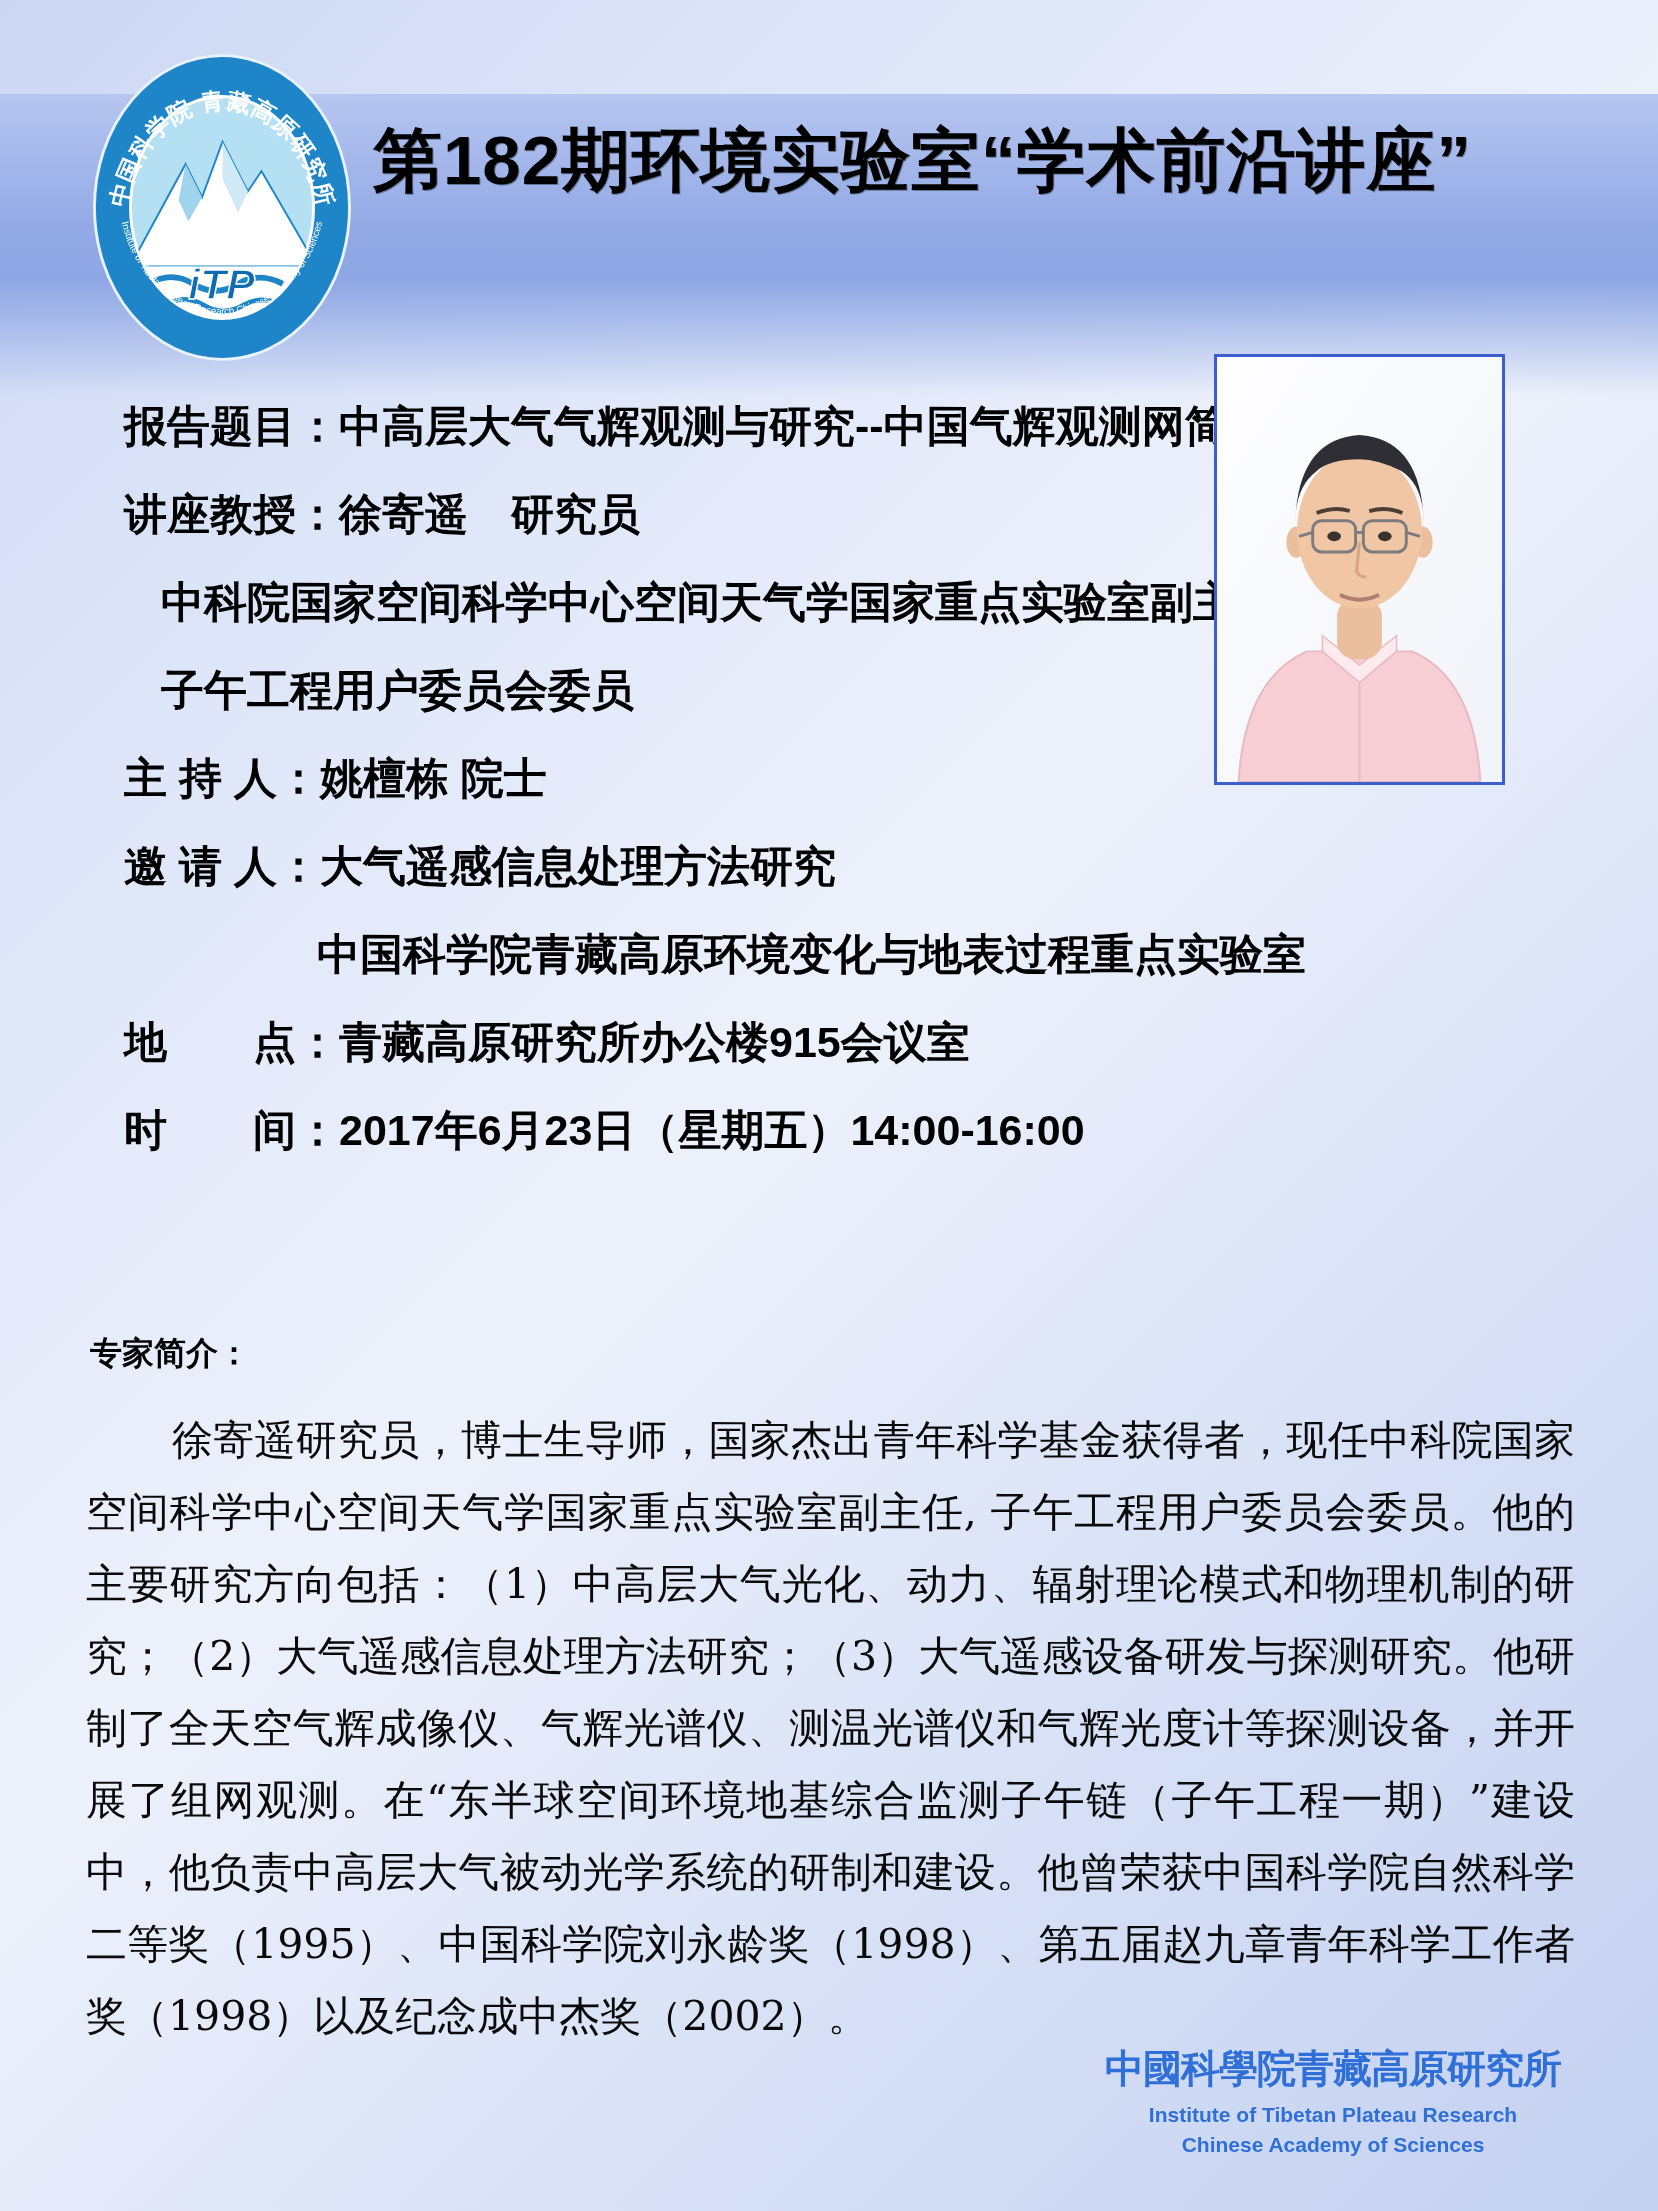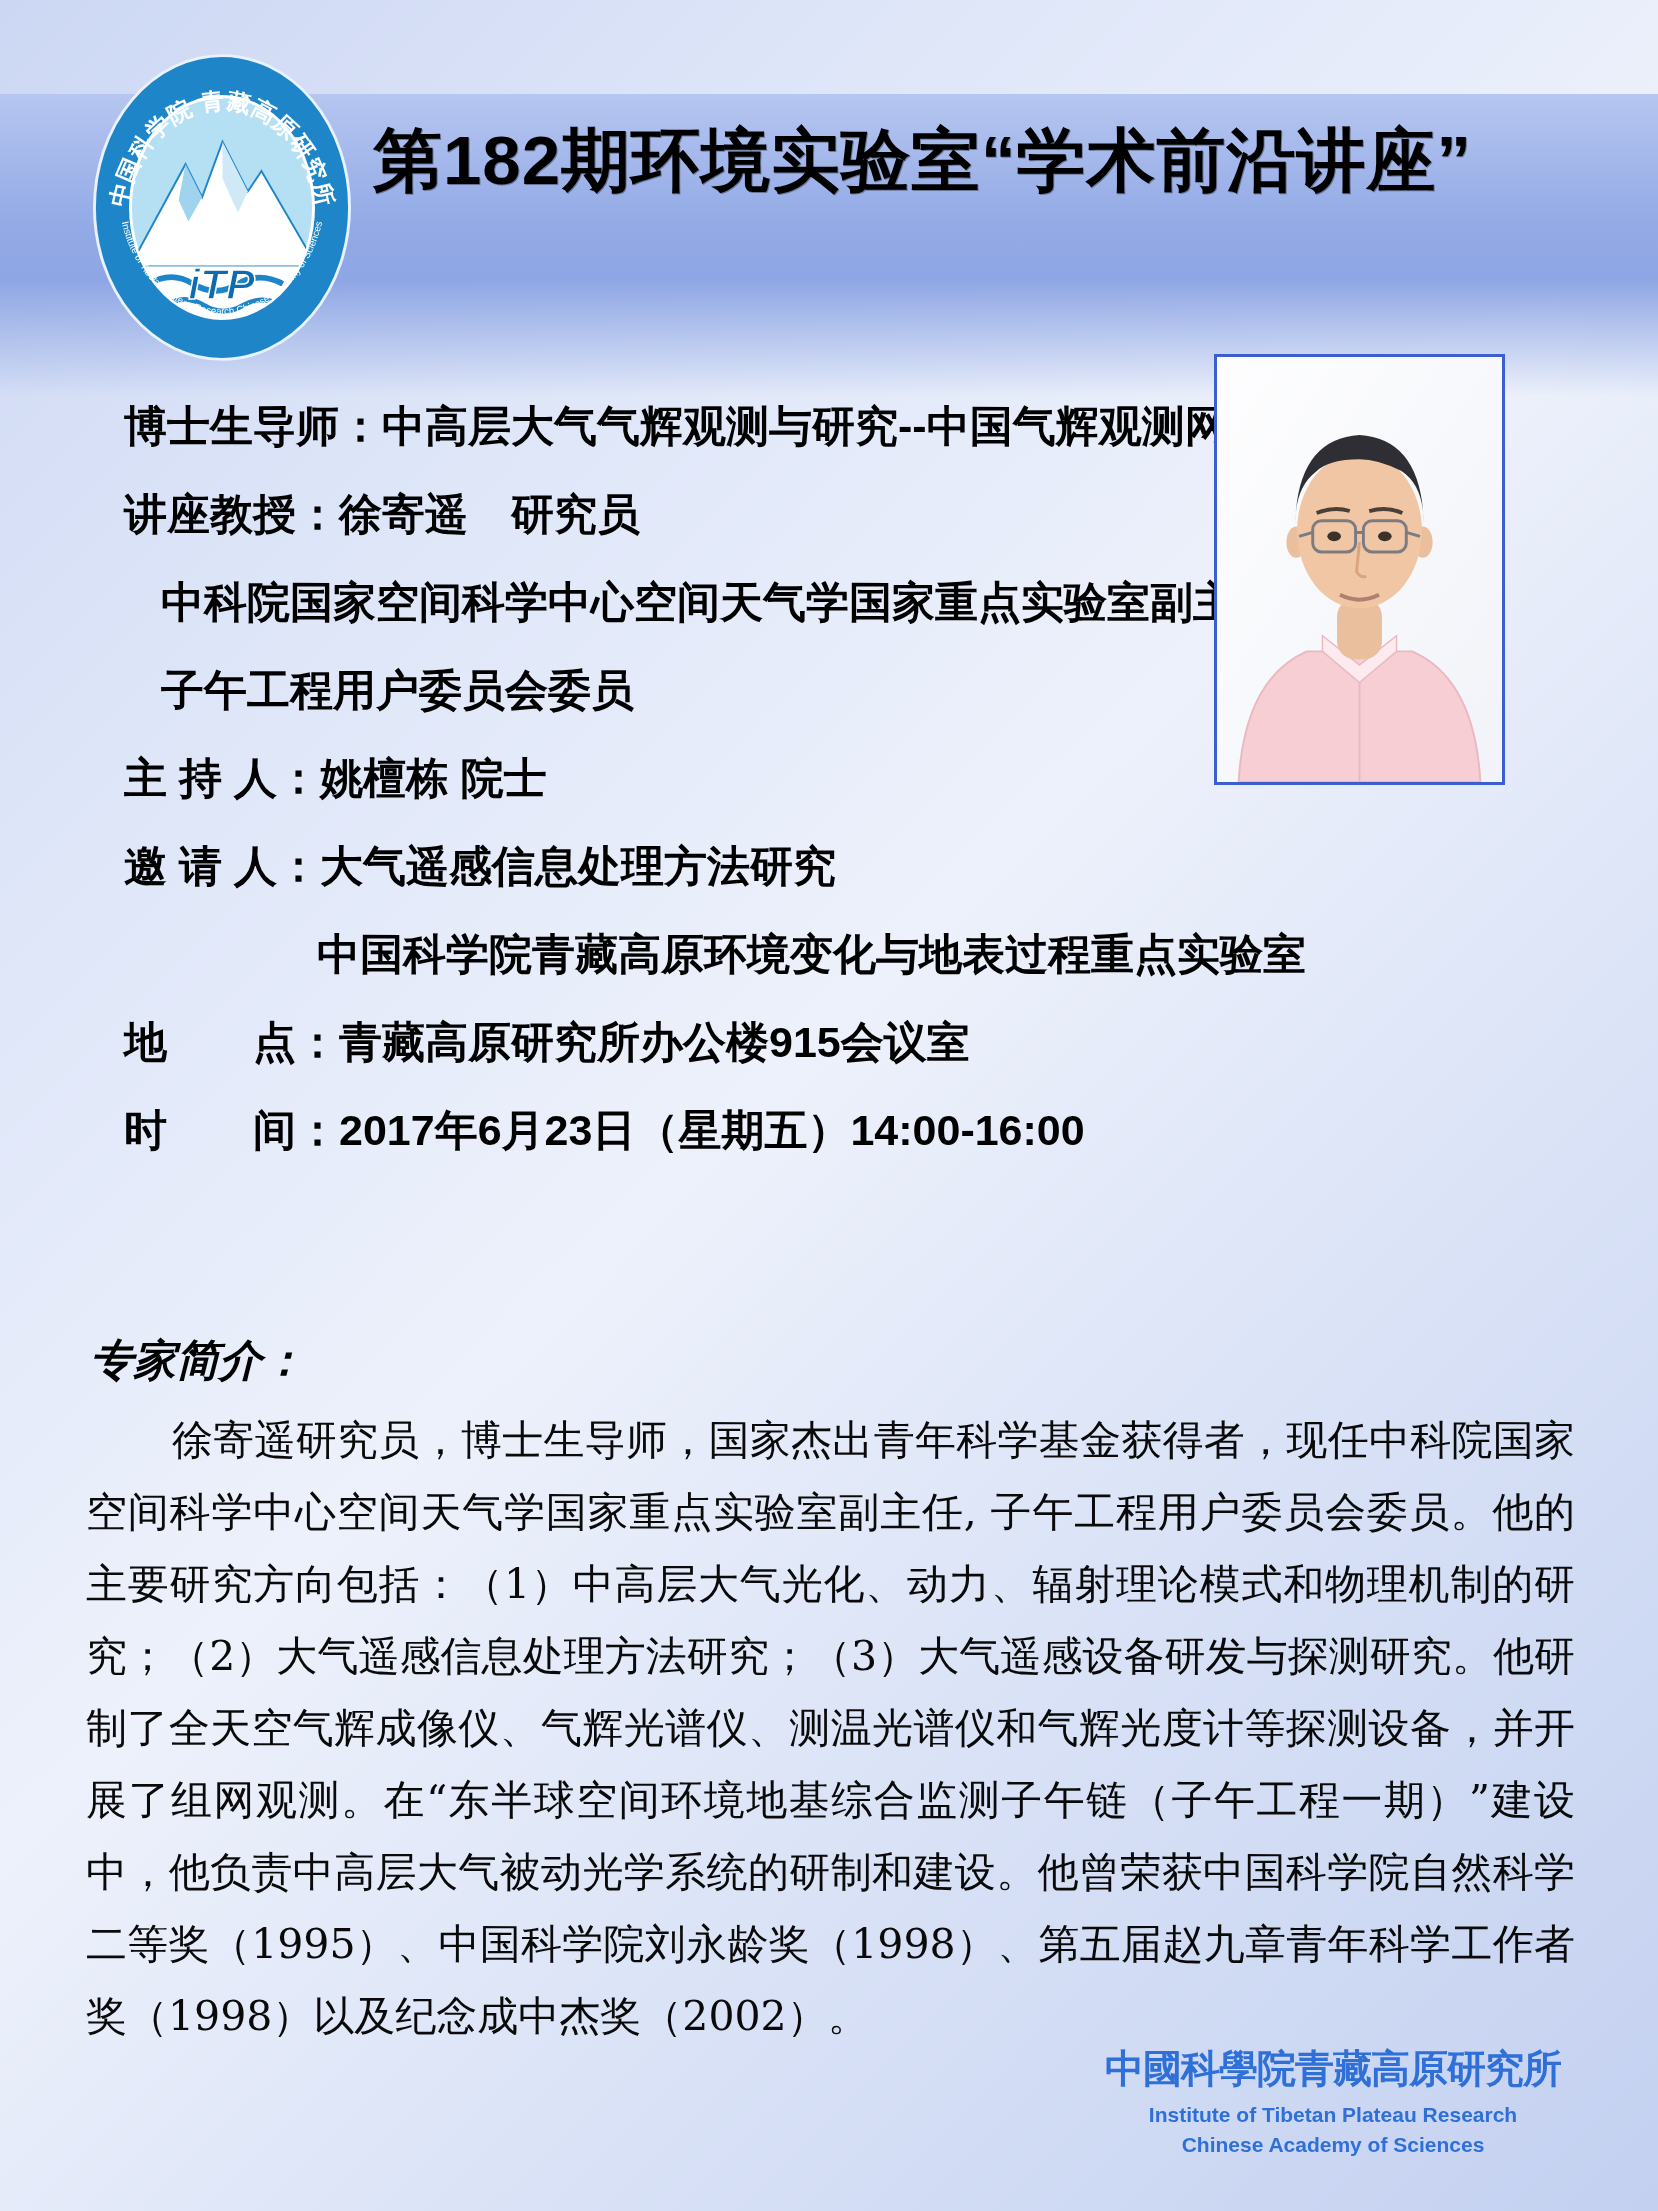--- a/index.html
+++ b/index.html
@@ -31,21 +31,21 @@
   .ind2{ padding-left:193px; }
   
   .photo{
     position:absolute; left:1214px; top:354px; width:285px; height:425px;
     border:3.9px solid #3c5fd0; background:#fdfdff; box-sizing:content-box;
   }
   .photo svg{ display:block; }
   
   .bio-heading{
     position:absolute; left:90px; top:1332px;
-    font-size:43px; font-weight:700; color:#000;font-style:italic;
+    font-size:32px; font-weight:700; color:#000;
   }
   .bio-text{
     position:absolute; left:86px; top:1404px; width:1489px;
     font-family:"DejaVu Serif","Liberation Serif",serif;
     font-size:41px; line-height:72px; color:#0a0a0a;
     text-align:justify; text-indent:86px;
   }
   
   .footer{ position:absolute; left:1105px; top:2042px; text-align:center; }
   .footer-cn{
@@ -87,21 +87,21 @@
       </text>
       <text fill="#ffffff" font-size="10">
         <textPath href="#arcBottom" startOffset="50%" text-anchor="middle">Institute of Tibetan Plateau Research   Chinese Academy of Sciences</textPath>
       </text>
     </svg>
   </div>
 
   <div class="title">第182期环境实验室“学术前沿讲座”</div>
 
   <div class="info">
-    <div class="row"><span class="lbl">博士生导师：</span><span class="val">中高层大气气辉观测与研究--中国气辉观测网简介</span></div>
+    <div class="row"><span class="lbl">报告题目：</span><span class="val">中高层大气气辉观测与研究--中国气辉观测网简介</span></div>
     <div class="row"><span class="lbl">讲座教授：</span><span class="val">徐寄遥　研究员</span></div>
     <div class="row ind1"><span class="val">中科院国家空间科学中心空间天气学国家重点实验室副主任</span></div>
     <div class="row ind1"><span class="val">子午工程用户委员会委员</span></div>
     <div class="row"><span class="lbl">主 持 人：</span><span class="val">姚檀栋 院士</span></div>
     <div class="row"><span class="lbl">邀 请 人：</span><span class="val">大气遥感信息处理方法研究</span></div>
     <div class="row ind2"><span class="val">中国科学院青藏高原环境变化与地表过程重点实验室</span></div>
     <div class="row"><span class="lbl">地　　点：</span><span class="val">青藏高原研究所办公楼915会议室</span></div>
     <div class="row"><span class="lbl">时　　间：</span><span class="val">2017年6月23日（星期五）14:00-16:00</span></div>
   </div>
 

